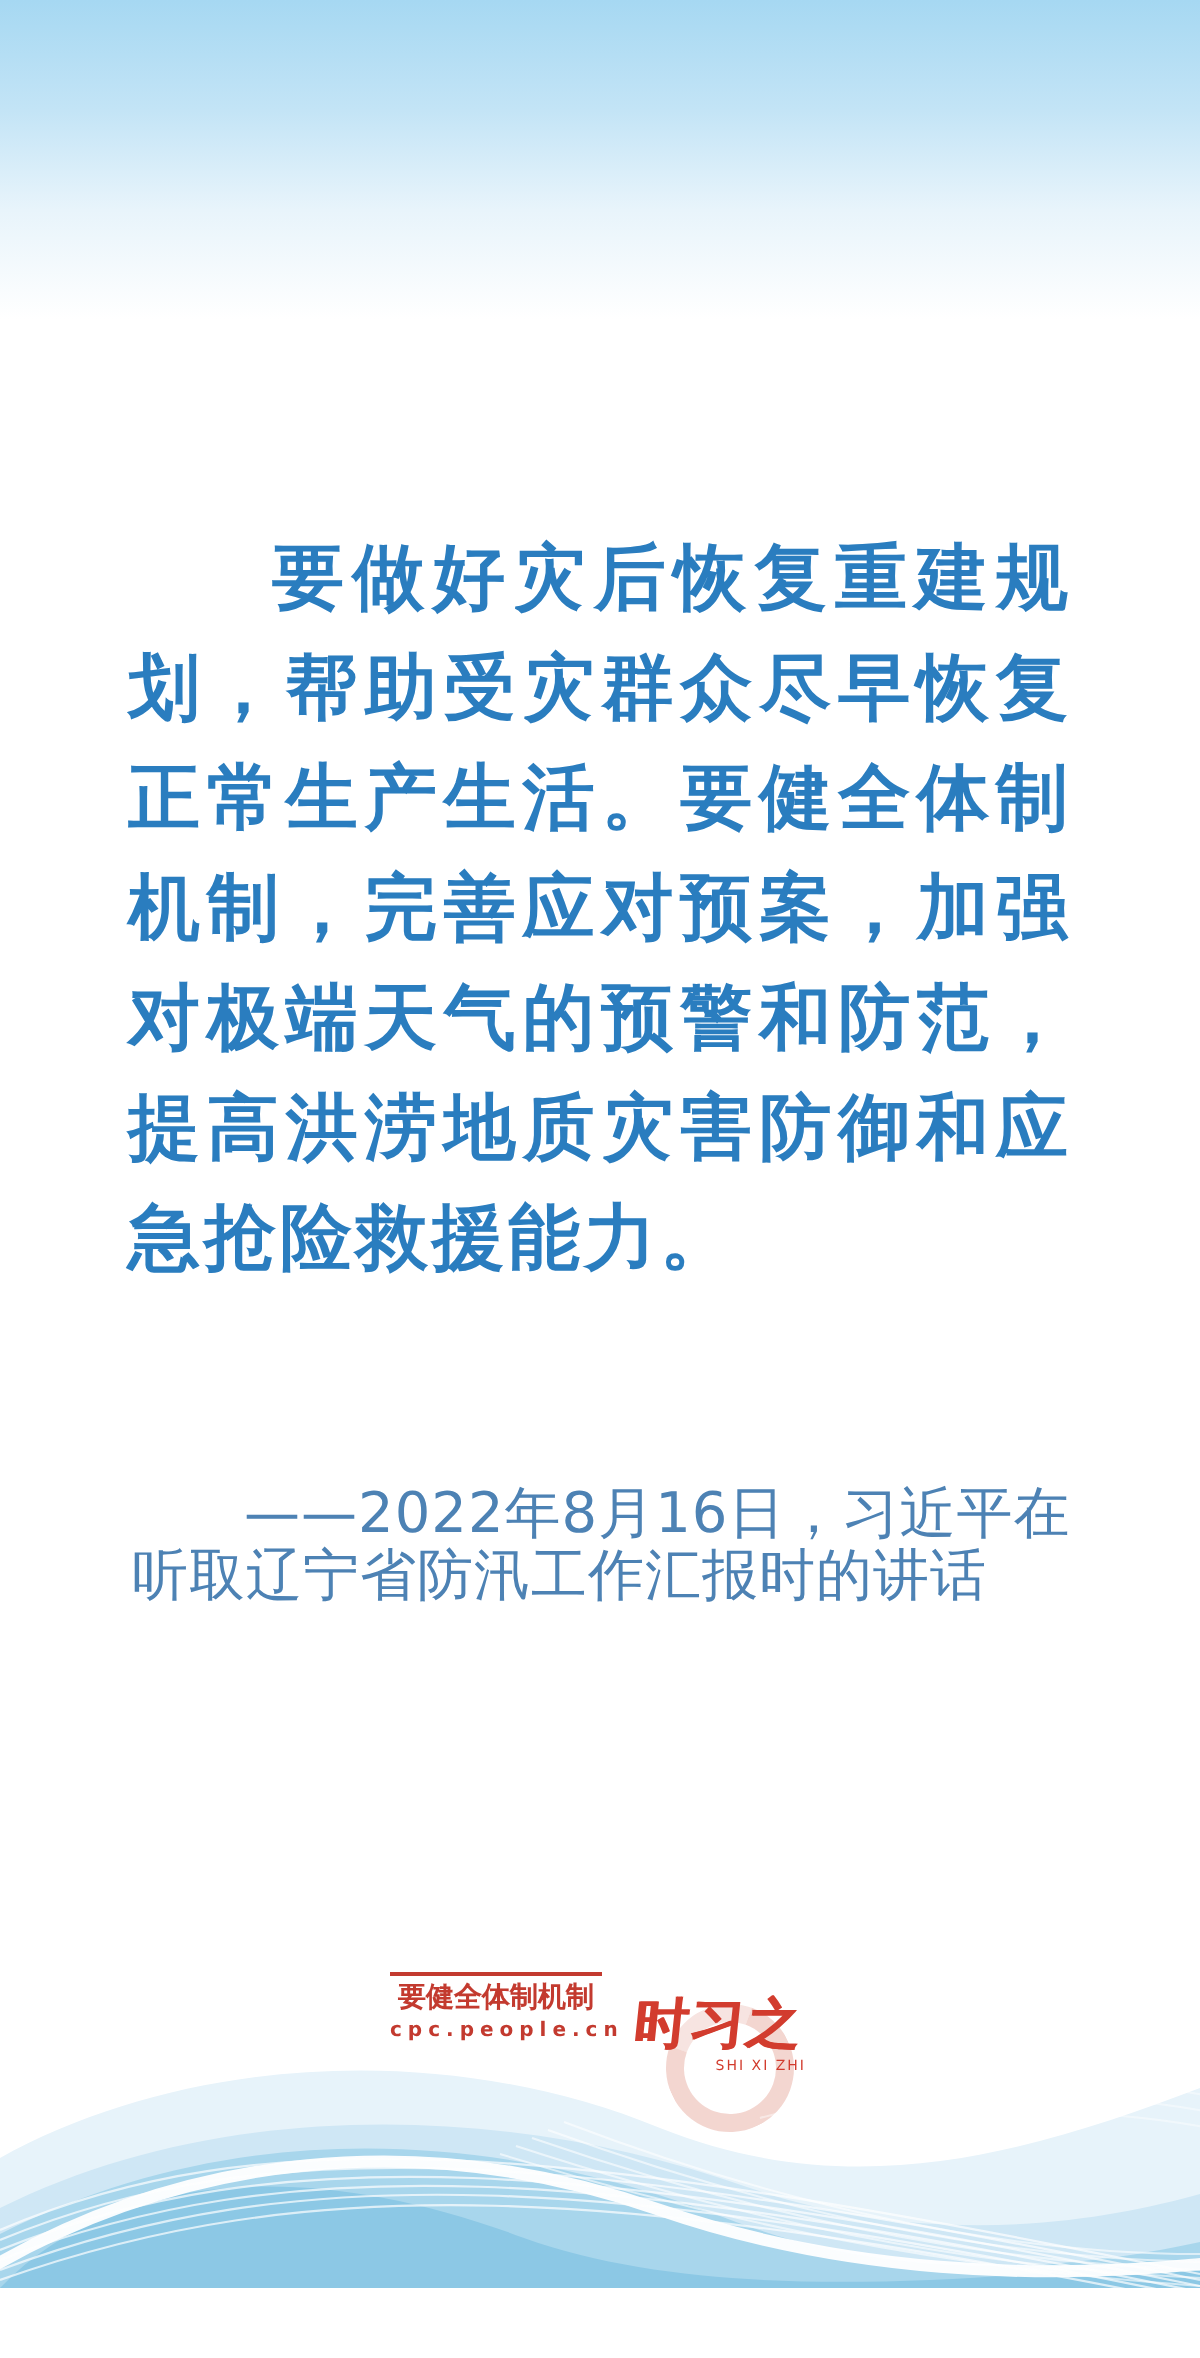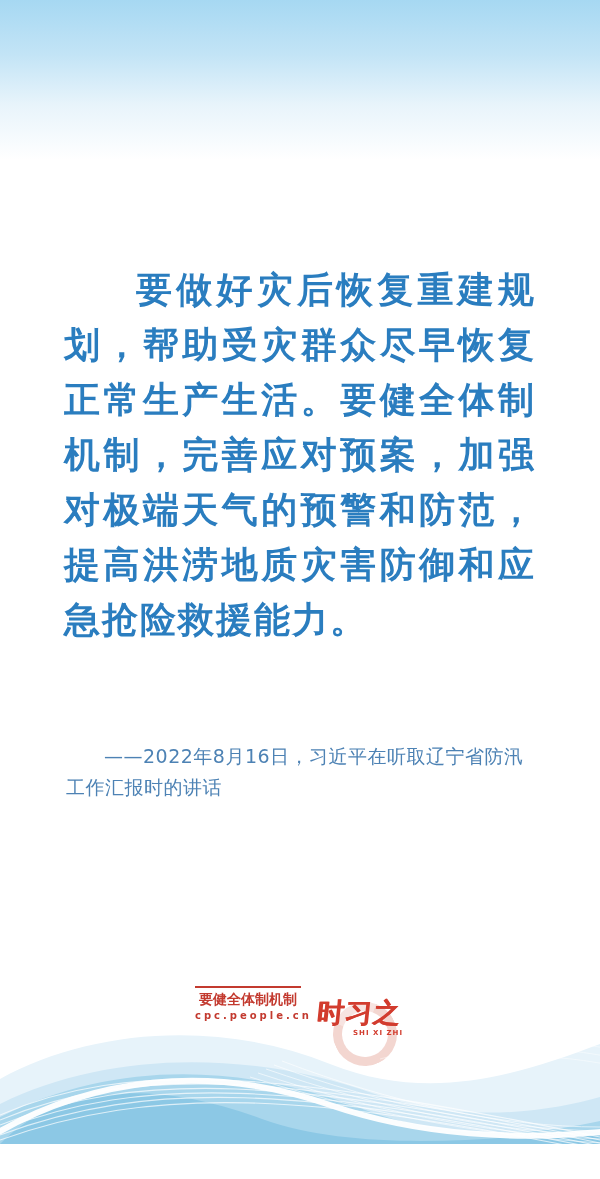--- a/index.html
+++ b/index.html
@@ -39,21 +39,21 @@
   }
 
   
   .attribution {
     position: absolute;
     top: 741px;
     left: 66px;
     width: 472px;
     margin: 0;
     color: #4d82b4;
-    font-size: 19px;
+    font-size: 28px;
     line-height: 31px;
     font-weight: 500;
     text-align: left;
     text-indent: 2em;
     letter-spacing: 0.5px;
   }
 
   
   .logos {
     position: absolute;
@@ -129,21 +129,21 @@
     letter-spacing: 1px;
     transform: skewX(-6deg);
     white-space: nowrap;
     text-shadow: 0.6px 0 0 #d23c2e;
   }
   .sxz-latin {
     position: absolute;
     right: 2px;
     top: 33px;
     font-size: 7px;
-    font-weight: bold;
+    font-weight: normal;
     color: #d23c2e;
     letter-spacing: 1px;
     padding-left: 13px;
   }
 
   
   .waves {
     position: absolute;
     left: 0;
     bottom: 0;

